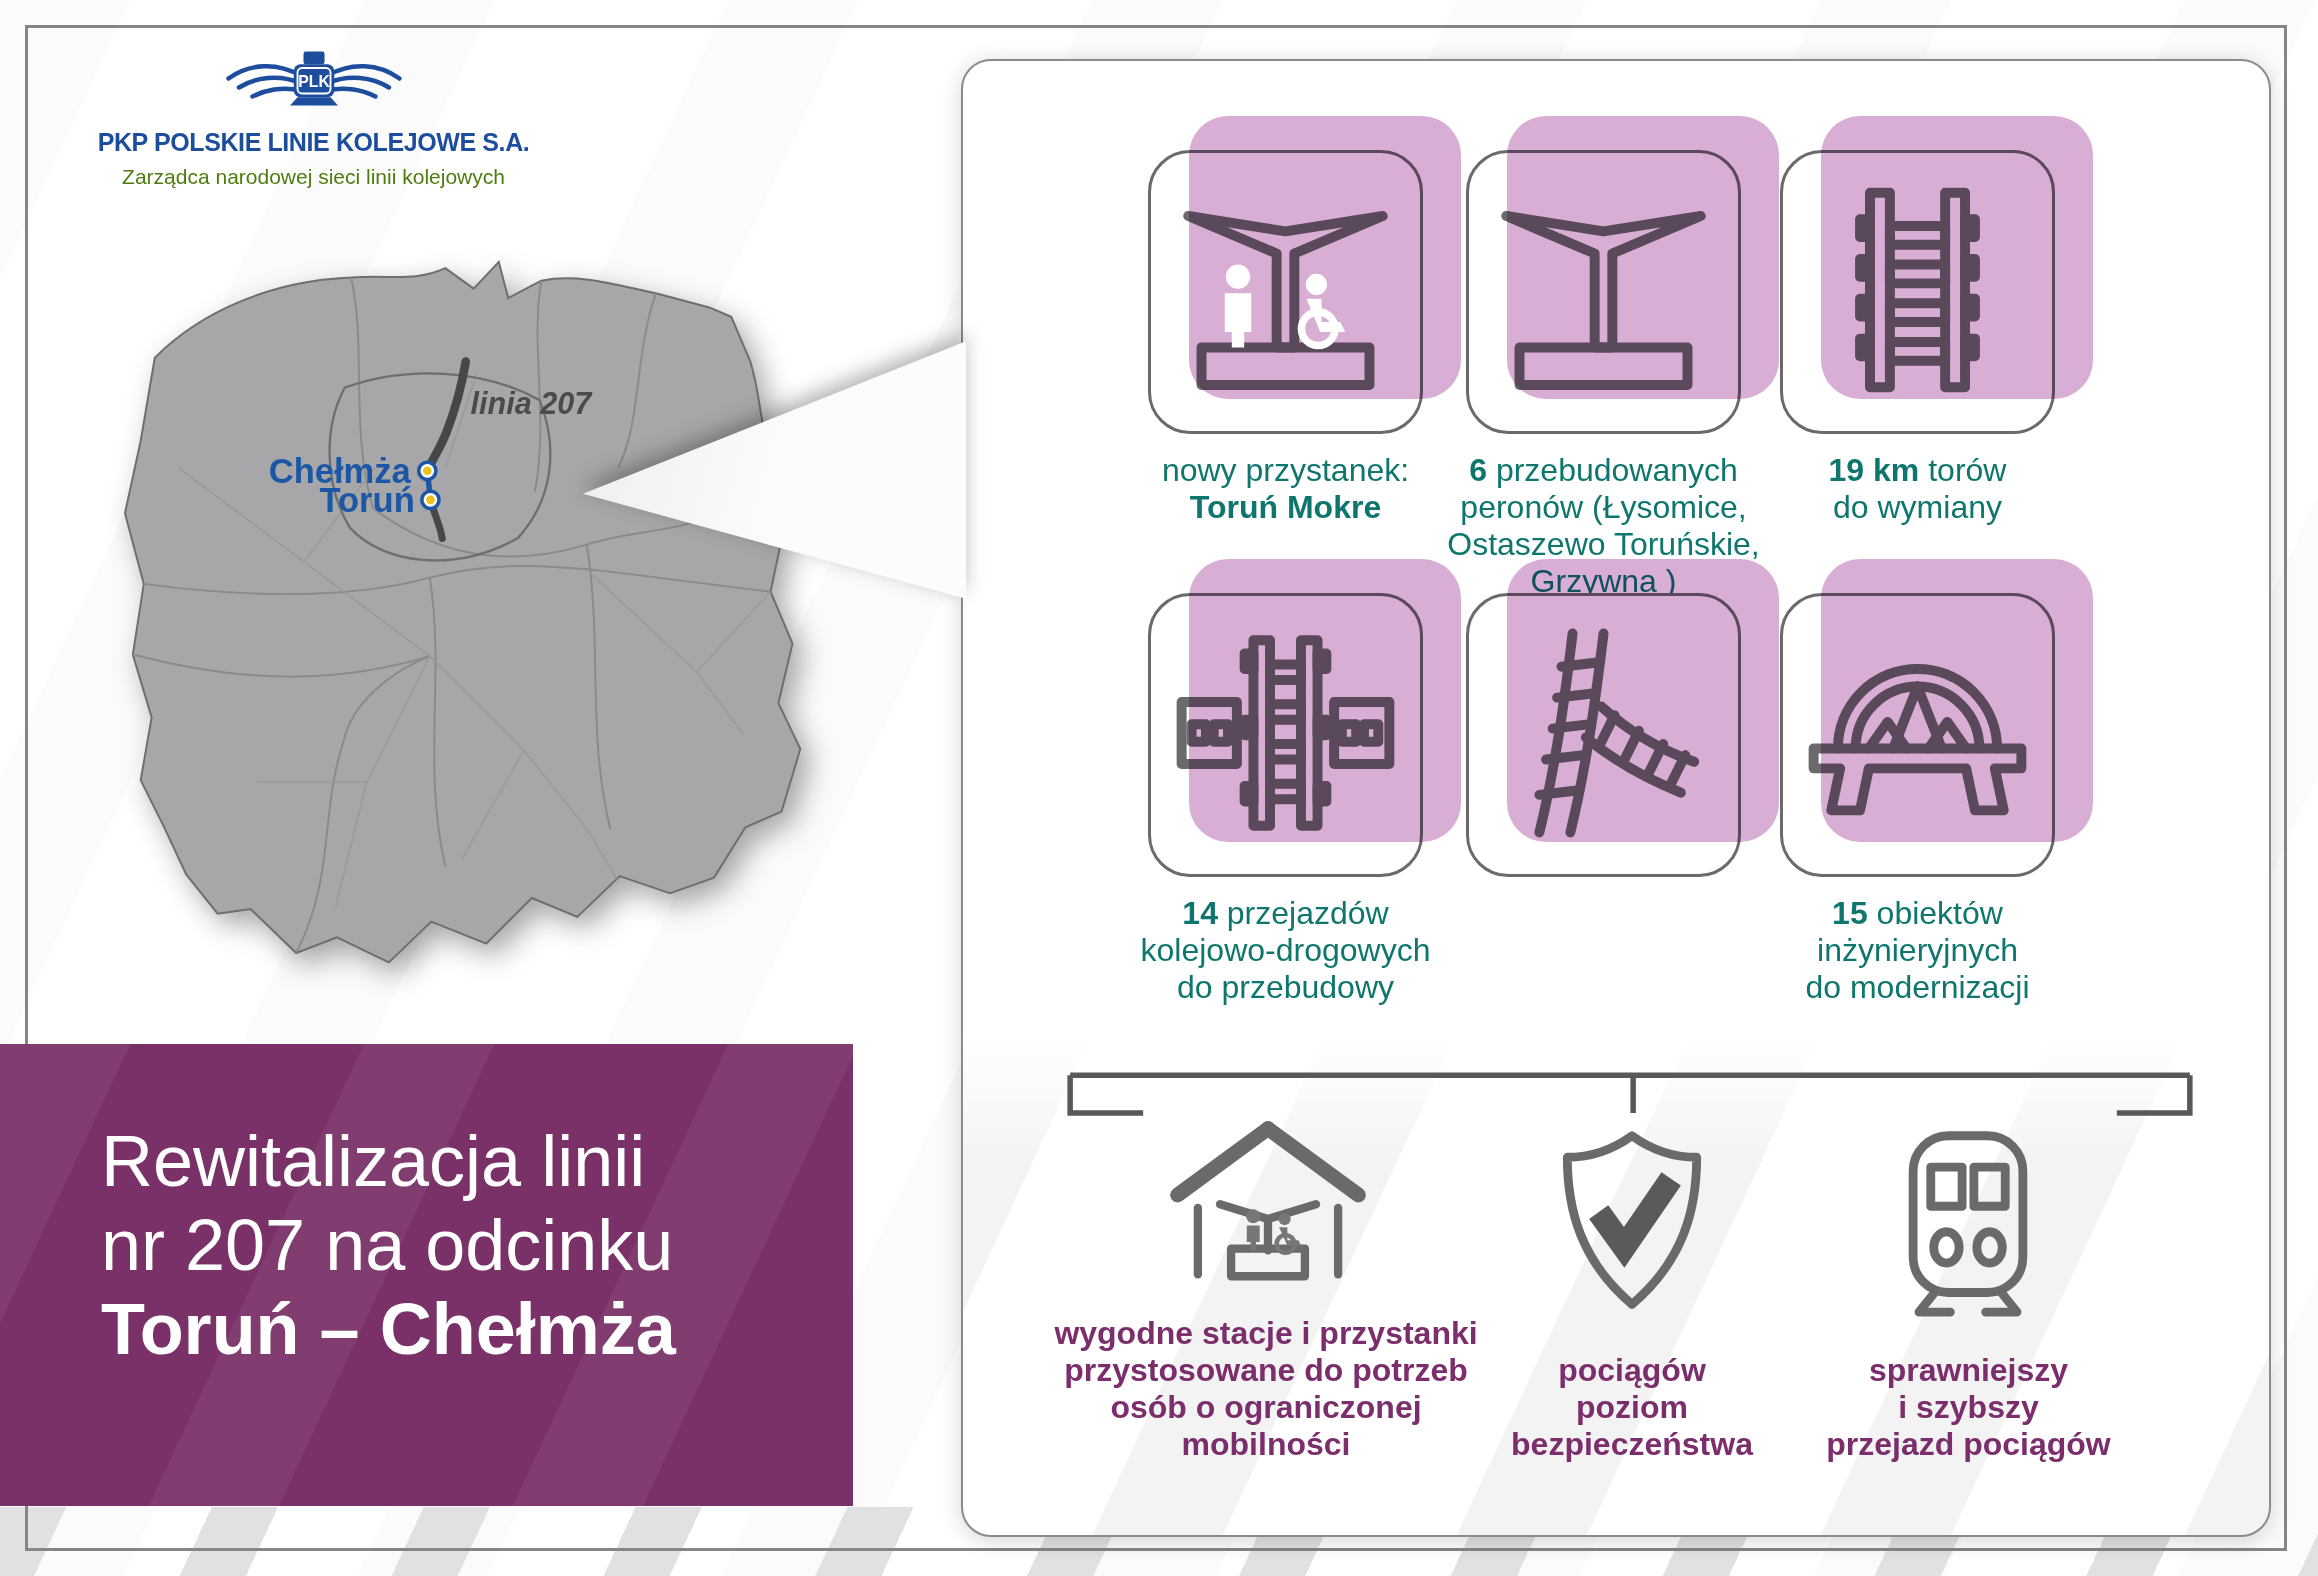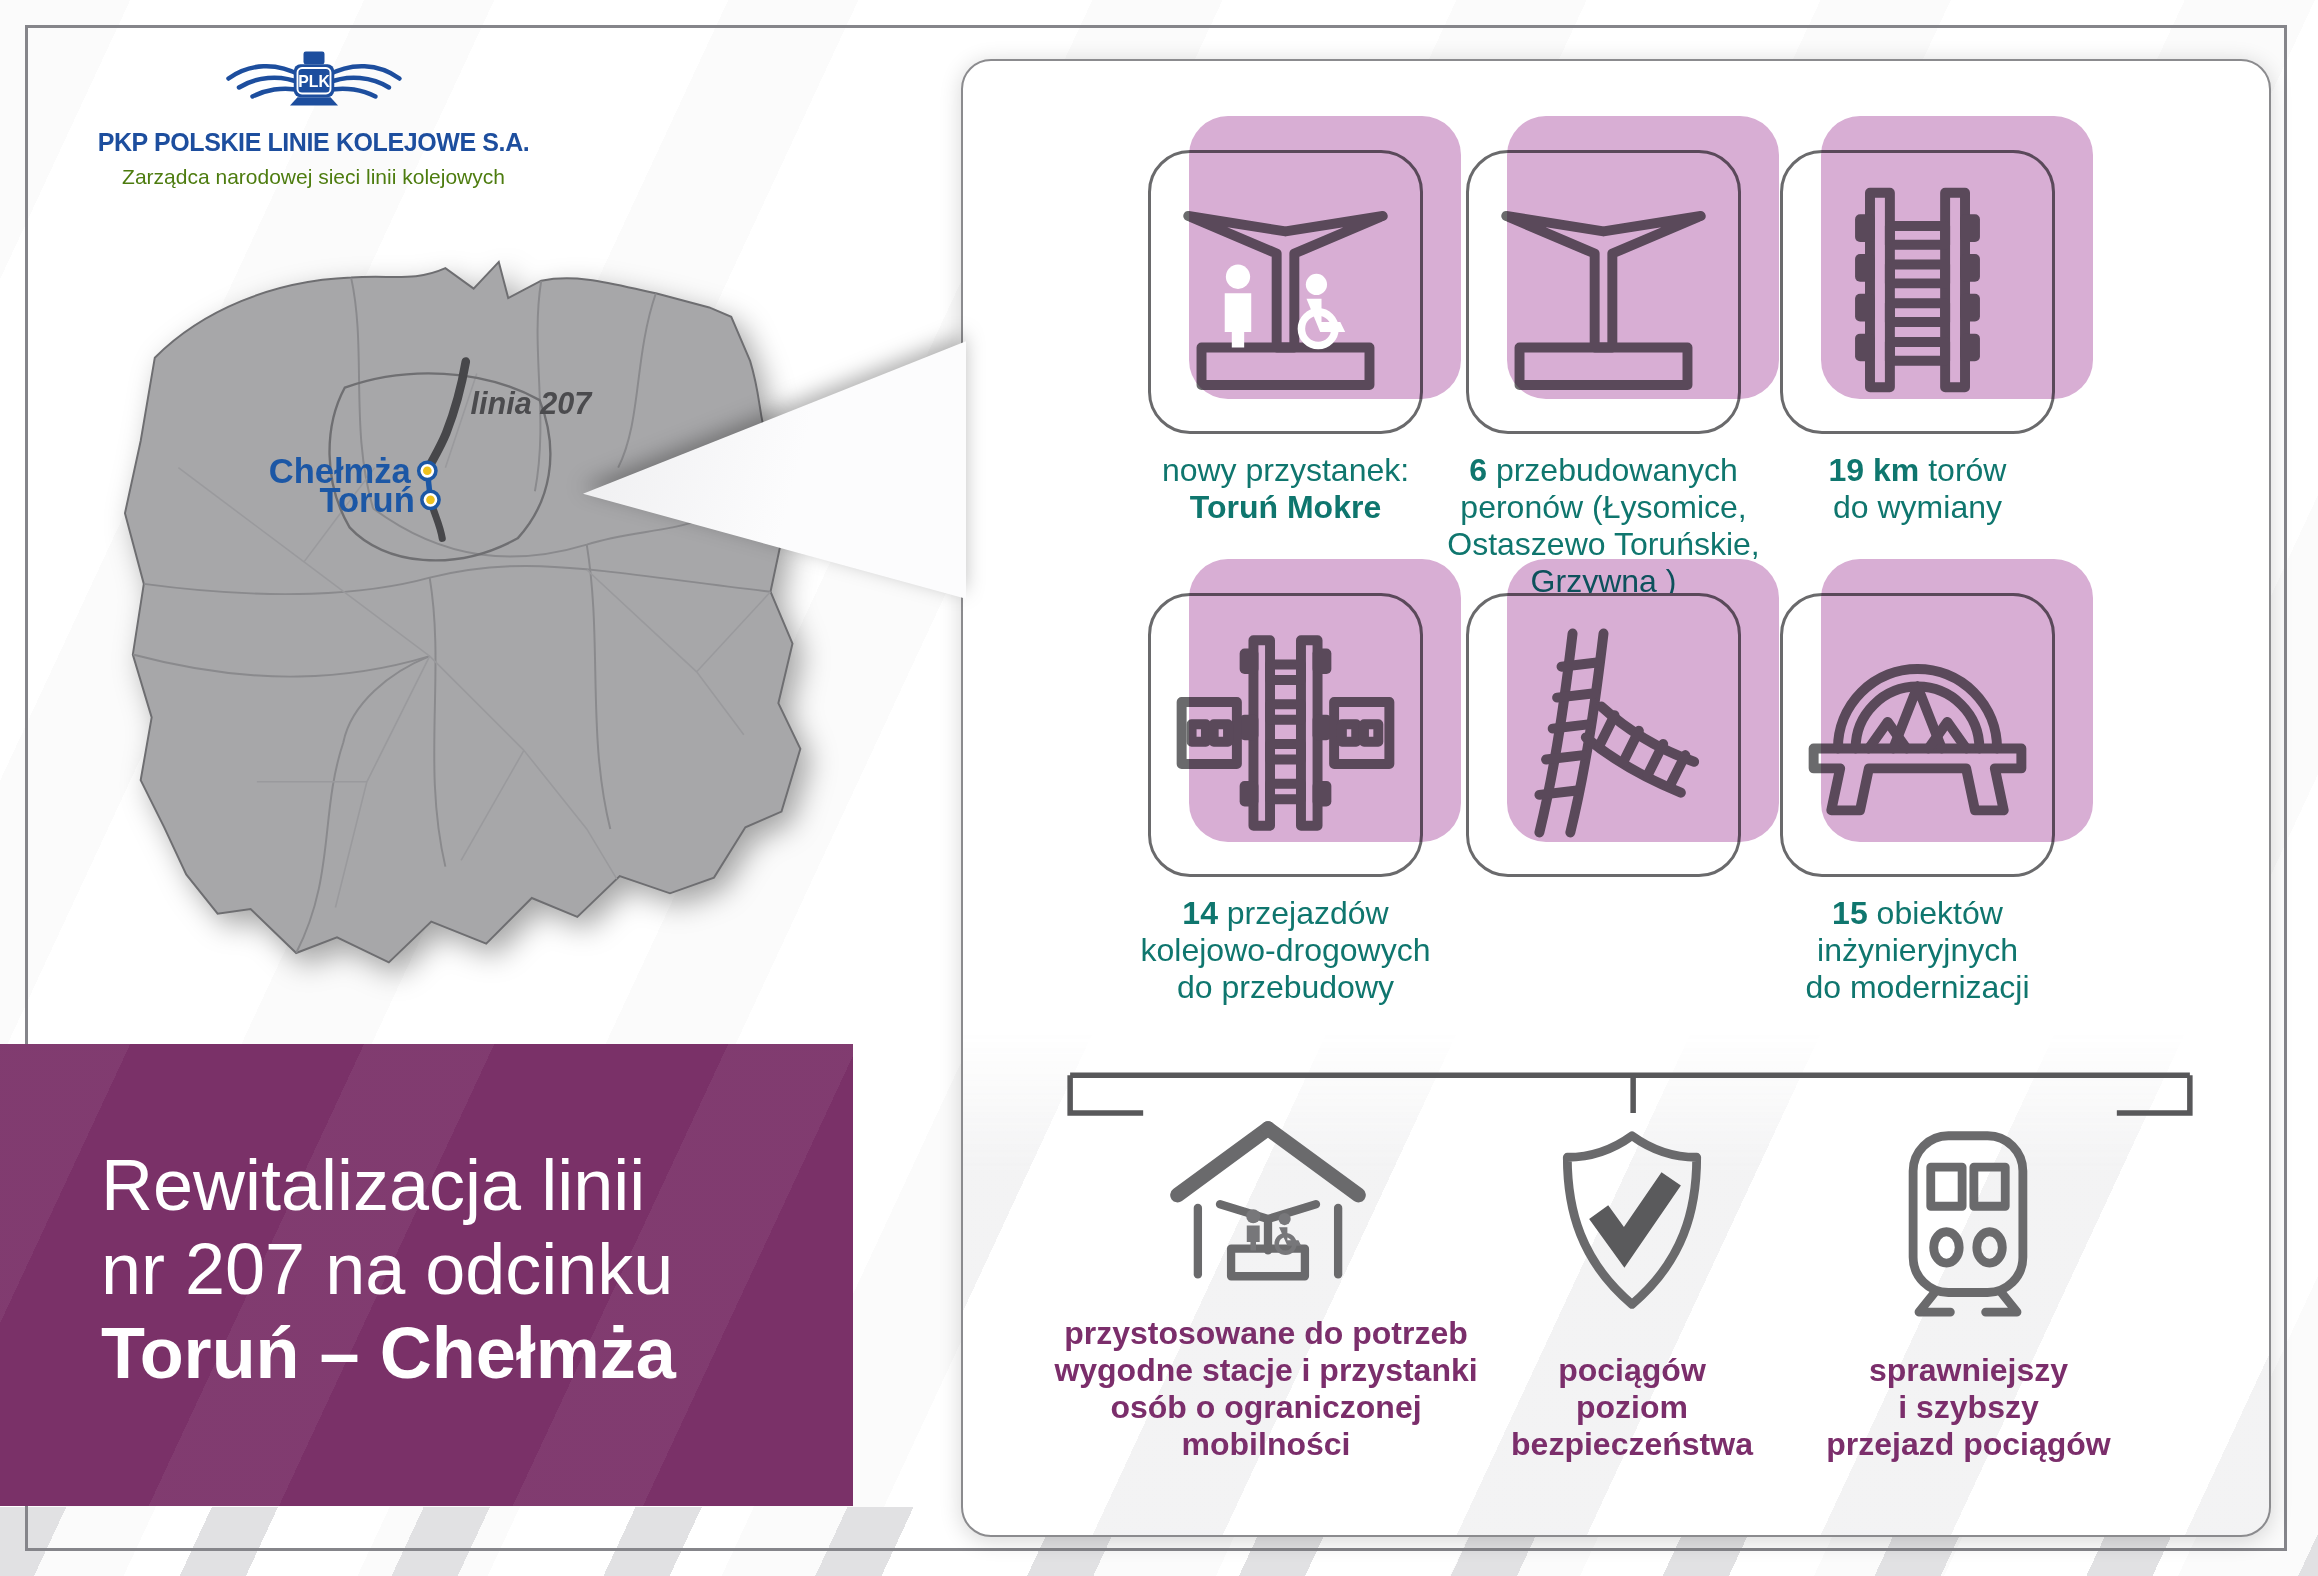--- a/index.html
+++ b/index.html
@@ -31,21 +31,21 @@
 
   
   .callout-wrap{position:absolute;left:583px;top:330px;width:383px;height:280px;filter:drop-shadow(-1.6px -7px 10.2px rgba(0,0,0,0.30));}
   .callout{width:100%;height:100%;background:linear-gradient(105deg,#ededef,#fcfcfd 55%);
     clip-path:polygon(0% 58.5%,100% 4%,100% 96%);}
 
   
   .banner{position:absolute;left:0;top:1044px;width:853px;height:462px;background:#7a3168;}
   .banner::after{content:"";position:absolute;inset:0;
     background:repeating-linear-gradient(115deg,rgba(255,255,255,0.05) 0 118px,transparent 118px 330px);}
-  .banner-text{position:relative;z-index:1;padding:75px 16px 0 101px;color:#fff;font-size:72px;line-height:84px;margin-top:24px;}
+  .banner-text{position:relative;z-index:1;padding:75px 16px 0 101px;color:#fff;font-size:72px;line-height:84px;}
   .banner-text div{white-space:nowrap;}
   .banner-text .tb{font-weight:bold;}
 
   
   .card{position:absolute;left:961px;top:59px;width:1310px;height:1478px;box-sizing:border-box;
     background:#fff;border:2.4px solid #8b8b8e;border-radius:30px;box-shadow:0 3.9px 22px rgba(0,0,0,0.16);}
   .card-stripes{position:absolute;left:0;bottom:0;width:100%;height:503px;border-radius:0 0 27.5px 27.5px;overflow:hidden;
     background:repeating-linear-gradient(115deg,rgba(115,115,125,0.085) 0 118px,transparent 118px 330px);
     -webkit-mask-image:linear-gradient(to top,#000 72%,transparent 100%);
     mask-image:linear-gradient(to top,#000 72%,transparent 100%);}
@@ -335,22 +335,22 @@
       <rect x="22" y="7" width="56" height="80" rx="18"></rect>
       <rect x="31" y="23" width="16" height="20"></rect>
       <rect x="53" y="23" width="16" height="20"></rect>
       <ellipse cx="39" cy="64" rx="6.5" ry="8"></ellipse>
       <ellipse cx="61" cy="64" rx="6.5" ry="8"></ellipse>
       <path d="M33,87 L25,97 H41"></path>
       <path d="M67,87 L75,97 H59"></path>
     </svg>
 
     <div class="ben ben1">
+      <div>wygodne stacje i przystanki</div>
       <div>przystosowane do potrzeb</div>
-      <div>wygodne stacje i przystanki</div>
       <div>osób o ograniczonej</div>
       <div>mobilności</div>
     </div>
     <div class="ben ben2">
       <div>pociągów</div>
       <div>poziom</div>
       <div>bezpieczeństwa</div>
     </div>
     <div class="ben ben3">
       <div>sprawniejszy</div>

